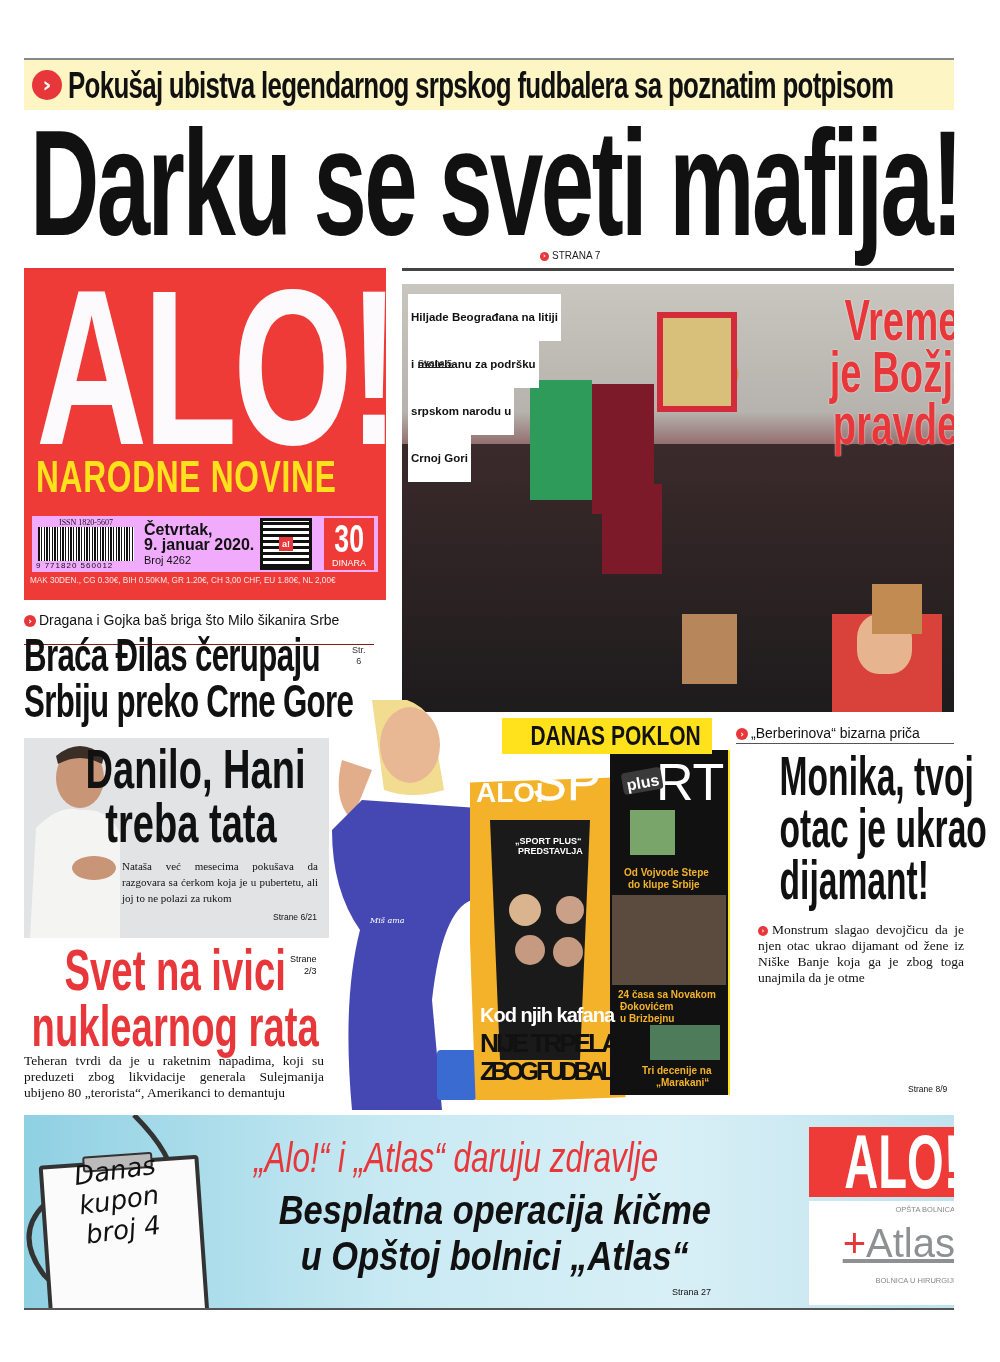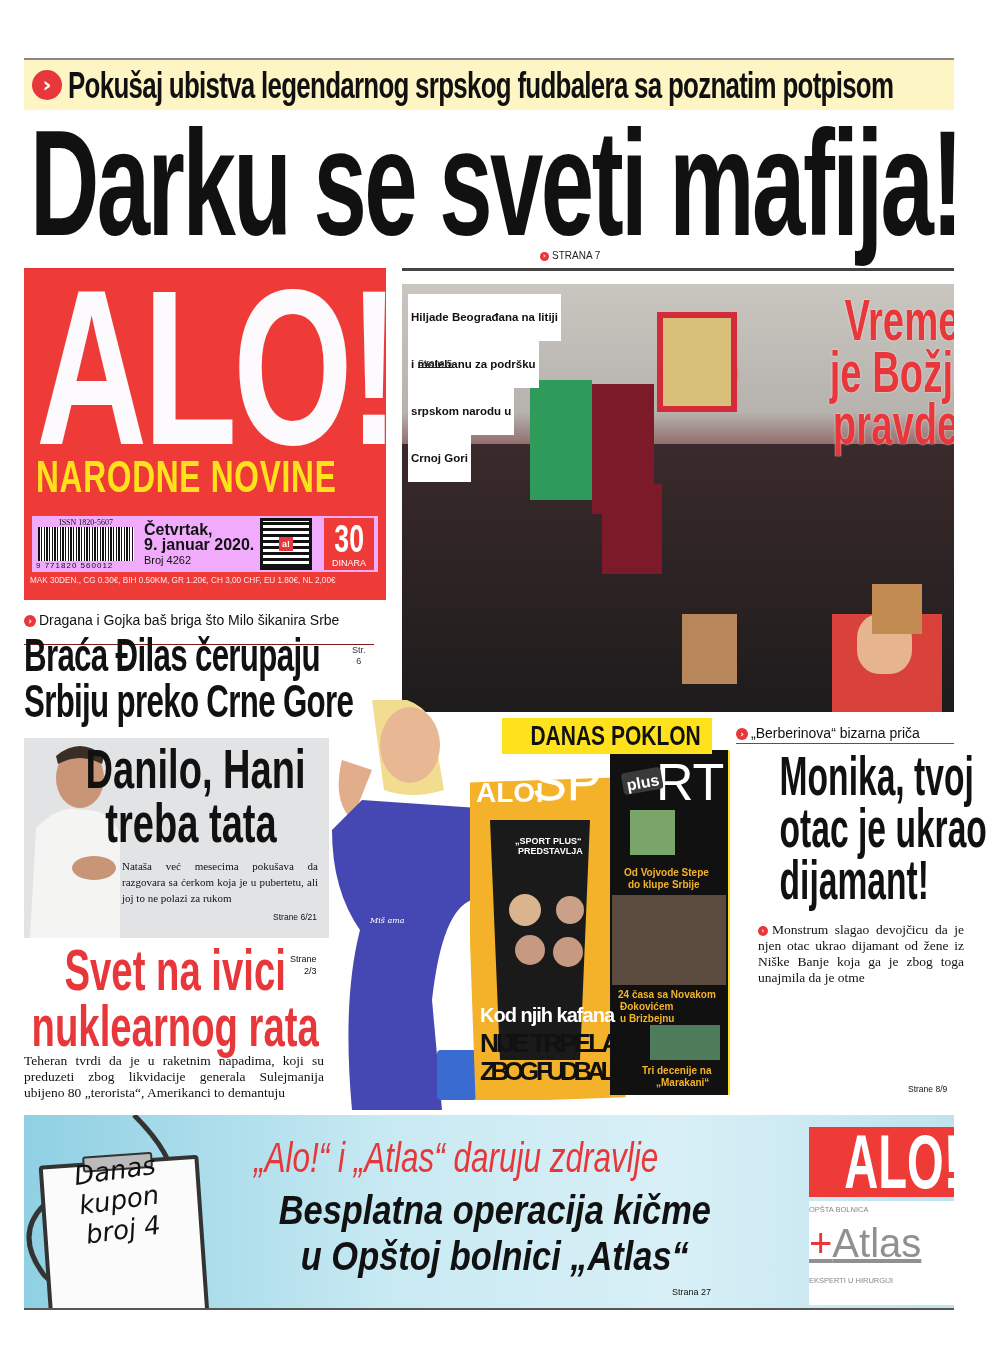--- a/index.html
+++ b/index.html
@@ -95,21 +95,21 @@
   #ad { left: 24px; top: 1115px; width: 930px; height: 195px; overflow: hidden;
     background: linear-gradient(90deg, #8fd0e3 0%, #c9eaf3 40%, #d8eff6 70%, #bfe3ee 100%); border-bottom: 2px solid #555; }
   #clip { position: absolute; left: 20px; top: 45px; width: 160px; height: 160px; background: #fbfbfb; border: 4px solid #333; border-radius: 4px; transform: rotate(-4deg); }
   #clip .clamp { position: absolute; left: 40px; top: -10px; width: 70px; height: 16px; background: #bbb; border: 2px solid #333; border-radius: 3px; }
   #clip-text { position: absolute; left: 40px; top: 40px; width: 110px; font-family: "DejaVu Sans", sans-serif; font-style: italic; font-size: 26px; line-height: 30px; text-align: center; transform: rotate(-8deg); }
   #ad-title { position: absolute; left: 230px; top: 18px; color: #e8373a; font-style: italic; font-size: 42px; line-height: 50px; transform: scaleX(0.75); transform-origin: left top; white-space: nowrap; }
   #ad-sub { position: absolute; left: 230px; top: 72px; width: 560px; font-style: italic; font-weight: 700; font-size: 40px; line-height: 46px; text-align: center; transform: scaleX(0.86); transform-origin: left top; }
   #ad-strana { position: absolute; left: 648px; top: 172px; font-size: 9px; text-align: center; }
   #ad-alo { position: absolute; left: 785px; top: 12px; width: 150px; height: 70px; background: #ee3b38; color: #fff; font-size: 76px; font-weight: 900; line-height: 70px; text-align: center; overflow: hidden; }
   #ad-alo span { display: inline-block; transform: scaleX(0.62); transform-origin: center; }
-  #ad-atlas { position: absolute; left: 785px; top: 86px; width: 146px; height: 104px; background: #fff; text-align: left; }
+  #ad-atlas { position: absolute; left: 785px; top: 86px; width: 146px; height: 104px; background: #fff; text-align: right; }
   #ad-atlas .t1 { font-size: 7.5px; color: #888; margin-top: 4px; }
   #ad-atlas .logo { font-size: 40px; color: #8e9092; line-height: 50px; margin-top: 4px; text-decoration: underline; }
   #ad-atlas .logo b { color: #e8373a; font-weight: 400; }
   #ad-atlas .t2 { font-size: 7.5px; color: #888; margin-top: 8px; }
 </style>
 </head>
 <body>
 
 <div id="kicker" class="abs">
   <span class="arrow">›</span>
@@ -281,15 +281,15 @@
   <div id="ad-title">„Alo!“ i „Atlas“ daruju zdravlje</div>
   <div id="ad-sub">
     <div>Besplatna operacija kičme</div>
     <div>u Opštoj bolnici „Atlas“</div>
   </div>
   <div id="ad-strana">Strana 27</div>
   <div id="ad-alo"><span>ALO!</span></div>
   <div id="ad-atlas">
     <div class="t1">OPŠTA BOLNICA</div>
     <div class="logo"><b>+</b><span>Atlas</span></div>
-    <div class="t2">EKSPERTI U HIRURGIJI</div>
+    <div class="t2">BOLNICA U HIRURGIJI</div>
   </div>
 </div>
 
 </body></html>

